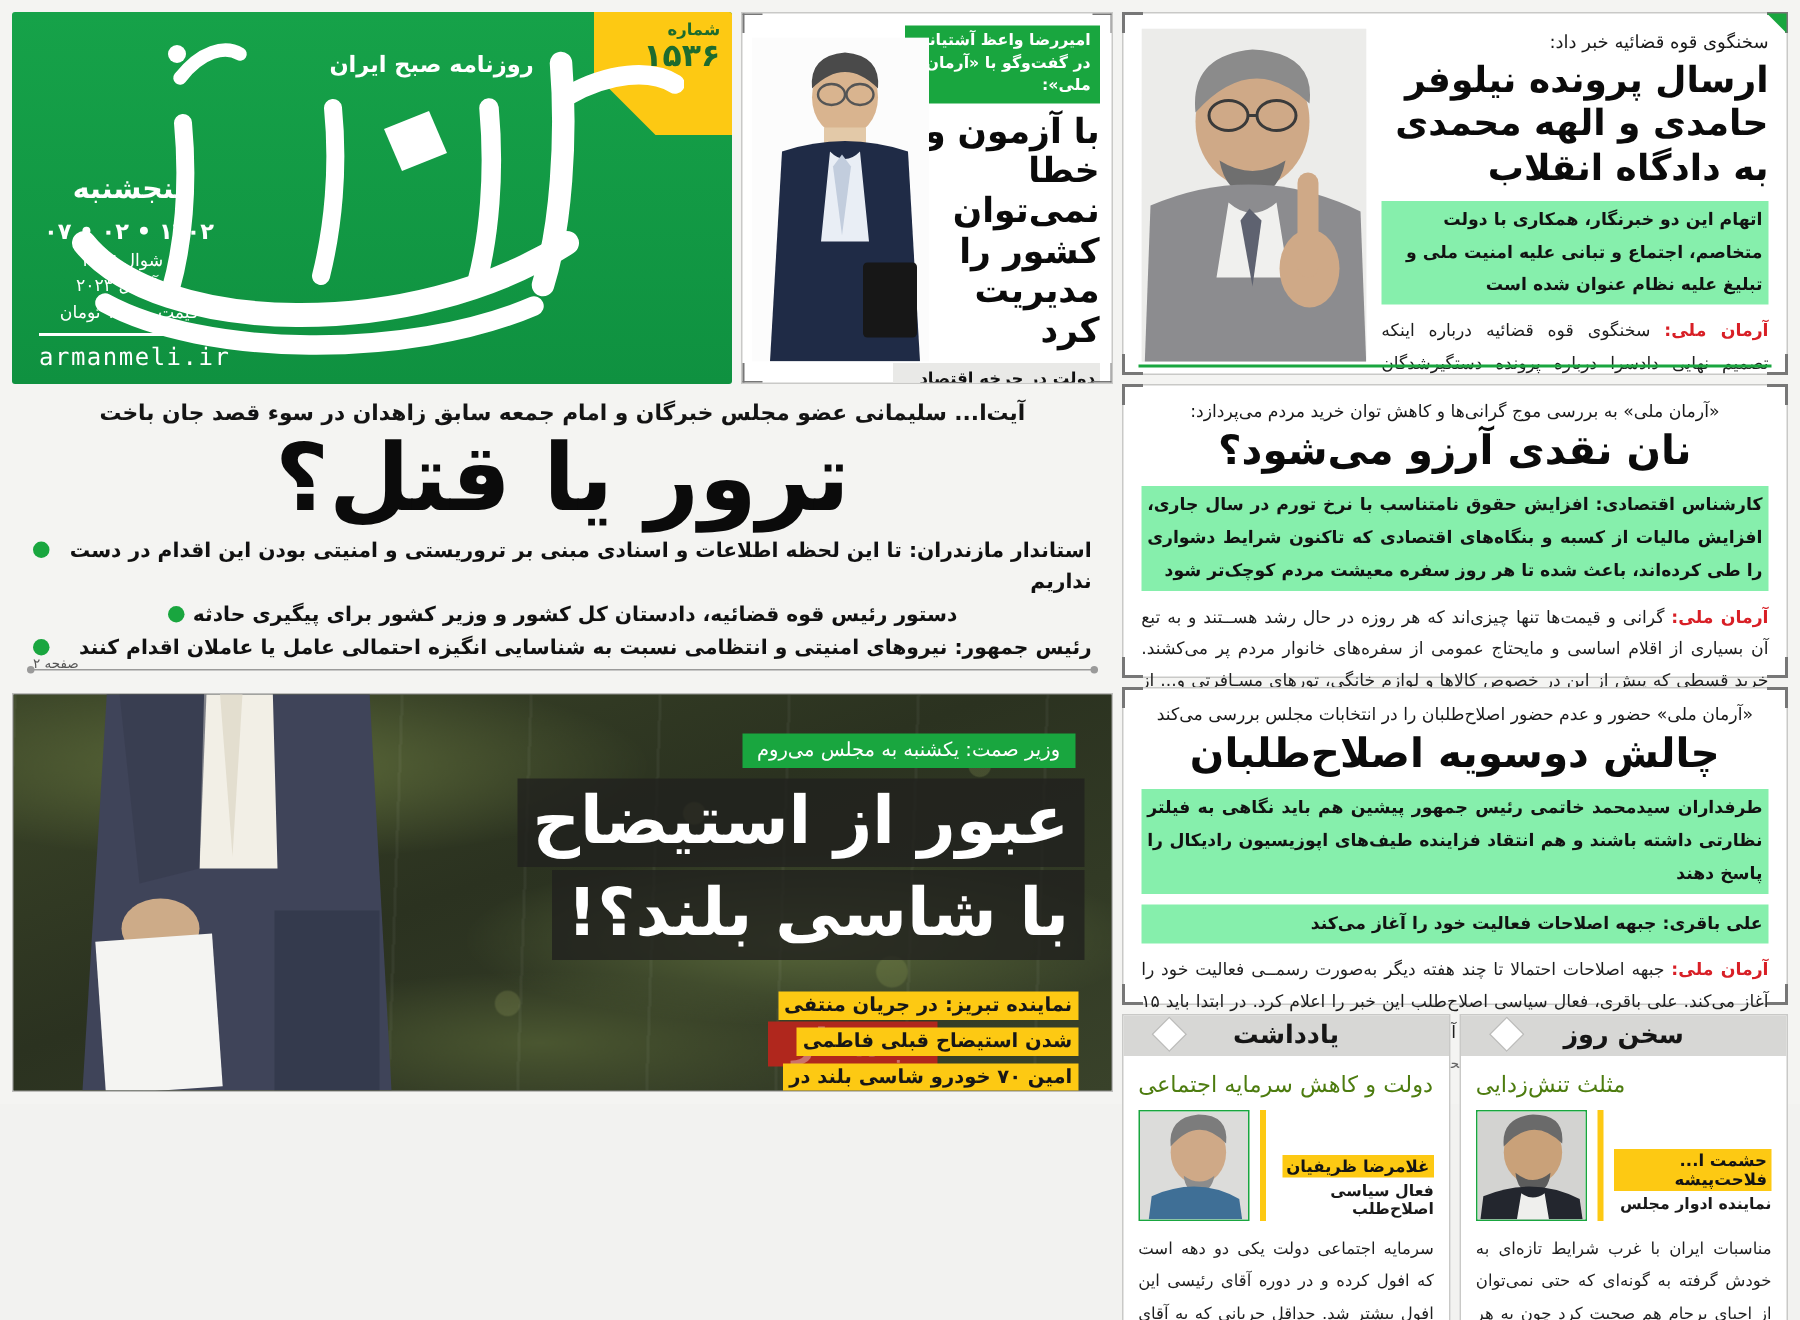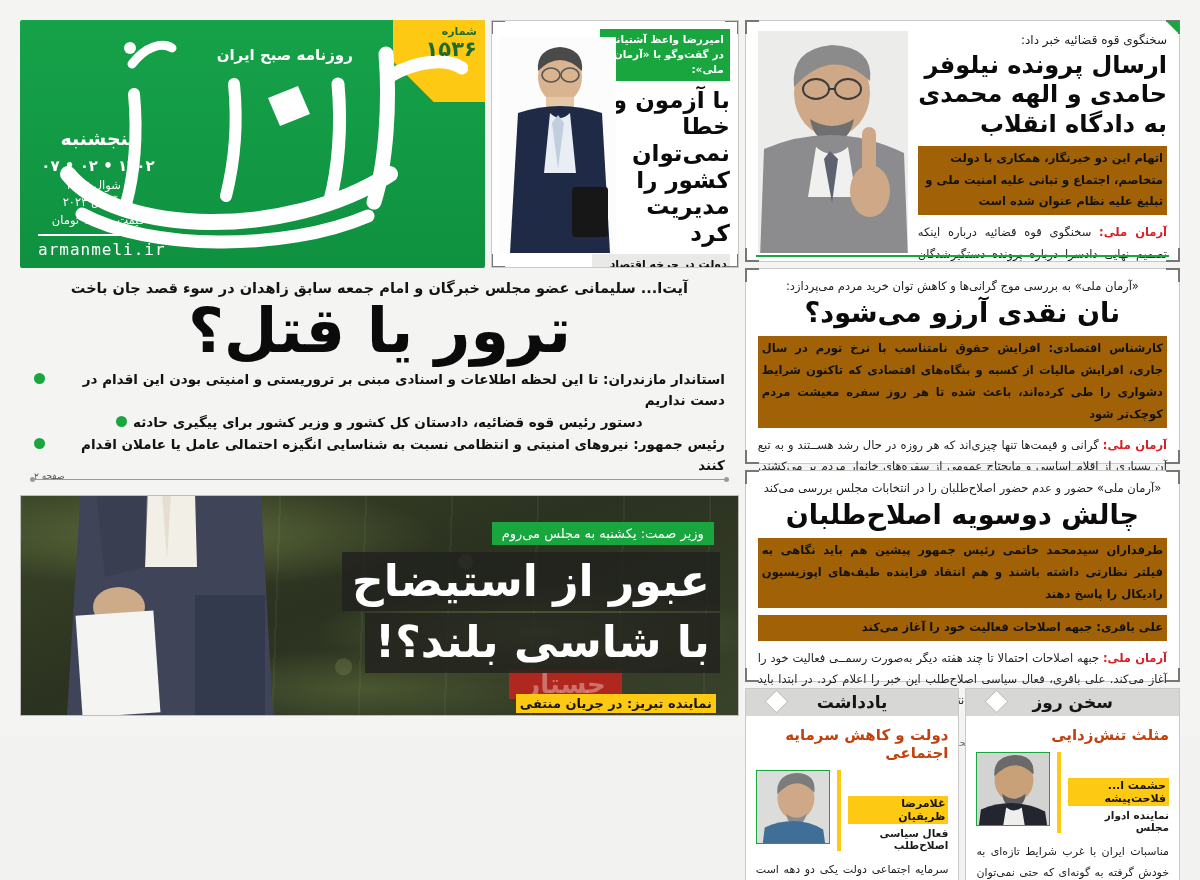--- a/index.html
+++ b/index.html
@@ -13,21 +13,21 @@
     direction: rtl;
     overflow: hidden;
     position: relative;
   }
 
   .page {
     width: 1200px;
     height: 736px;
     position: relative;
     background: #f4f4f2;
-    padding: 20px;
+    padding: 8px;
     display: flex;
     flex-direction: row-reverse;
     gap: 6px;
   }
 
   .corner-tl, .corner-tr, .corner-bl, .corner-br {
     position: absolute; width: 14px; height: 14px;
     border-color: #6b6b6b; pointer-events: none;
   }
   .corner-tl { top: -1px; left: -1px; border-top: 2px solid #777; border-left: 2px solid #777; }
@@ -323,21 +323,21 @@
   .col-left {
     width: 448px;
     display: flex;
     flex-direction: column;
     gap: 6px;
   }
 
   .art { background: #fff; border: 1px solid #c9c9c7; padding: 10px 12px 8px; position: relative; }
   .art-kicker { font-size: 11.5px; color: #1a1a1a; text-align: center; margin-bottom: 4px; font-weight: normal; }
   .art-title { font-size: 27px; font-weight: bold; color: #0b0b0b; text-align: center; line-height: 1.2; margin-bottom: 7px; letter-spacing: -.5px; }
-  .art-lead { background: #a16207; font-size: 11.5px; font-weight: bold; color: #121212; line-height: 1.9; padding: 2px 4px; text-align: justify; margin-bottom: 7px; }
+  .art-lead { background: #86efac; font-size: 11.5px; font-weight: bold; color: #121212; line-height: 1.9; padding: 2px 4px; text-align: justify; margin-bottom: 7px; }
   .art-lead.ctr { }
   .art-body { font-size: 11.5px; color: #1e1e1e; line-height: 1.85; text-align: justify; }
   .brand { color: #d81f26; font-weight: bold; }
   .art-page { text-align: center; font-size: 9px; color: #666; margin-top: 5px; }
 
   
   .art-a1 { display: flex; flex-direction: row-reverse; gap: 10px; height: 242px; }
   .a1-photo { flex: 0 0 150px; height: 100%; position: relative; overflow: hidden; }
   .a1-text { flex: 1; padding-top: 2px; }
   .a1-text .art-kicker { text-align: right; font-size: 12px; }
@@ -358,21 +358,21 @@
     color: #151515;
     padding: 3px 0 4px;
     letter-spacing: 3px;
     position: relative;
   }
   .op-diamond {
     position: absolute; left: 22px; top: 4px;
     width: 17px; height: 17px; background: #fff;
     border: 1px solid #bdbdbb; transform: rotate(45deg);
   }
-  .op-title { text-align: right; font-size: 15px; font-weight: bold; color: #c2410c; margin: 10px 0 8px; }
+  .op-title { text-align: left; font-size: 15px; font-weight: normal; color: #4d7c0f; margin: 10px 0 8px; }
   .op-author-row { display: flex; flex-direction: row-reverse; align-items: flex-start; gap: 7px; margin-bottom: 8px; }
   .op-avatar { flex: 0 0 74px; height: 74px; border: 1.5px solid #19a63f; position: relative; overflow: hidden; }
   .op-meta { flex: 1; text-align: right; padding-top: 26px; }
   .op-name { display: inline-block; background: #fdc913; color: #141414; font-size: 11px; font-weight: bold; padding: 1px 3px; }
   .op-role { font-size: 10.5px; font-weight: bold; color: #1a1a1a; margin-top: 3px; }
   .op-rule { width: 4px; background: #fdc913; align-self: stretch; }
   .op-body { font-size: 11px; color: #1e1e1e; line-height: 1.95; text-align: justify; }
 
   
   .ph { position: absolute; inset: 0; }

